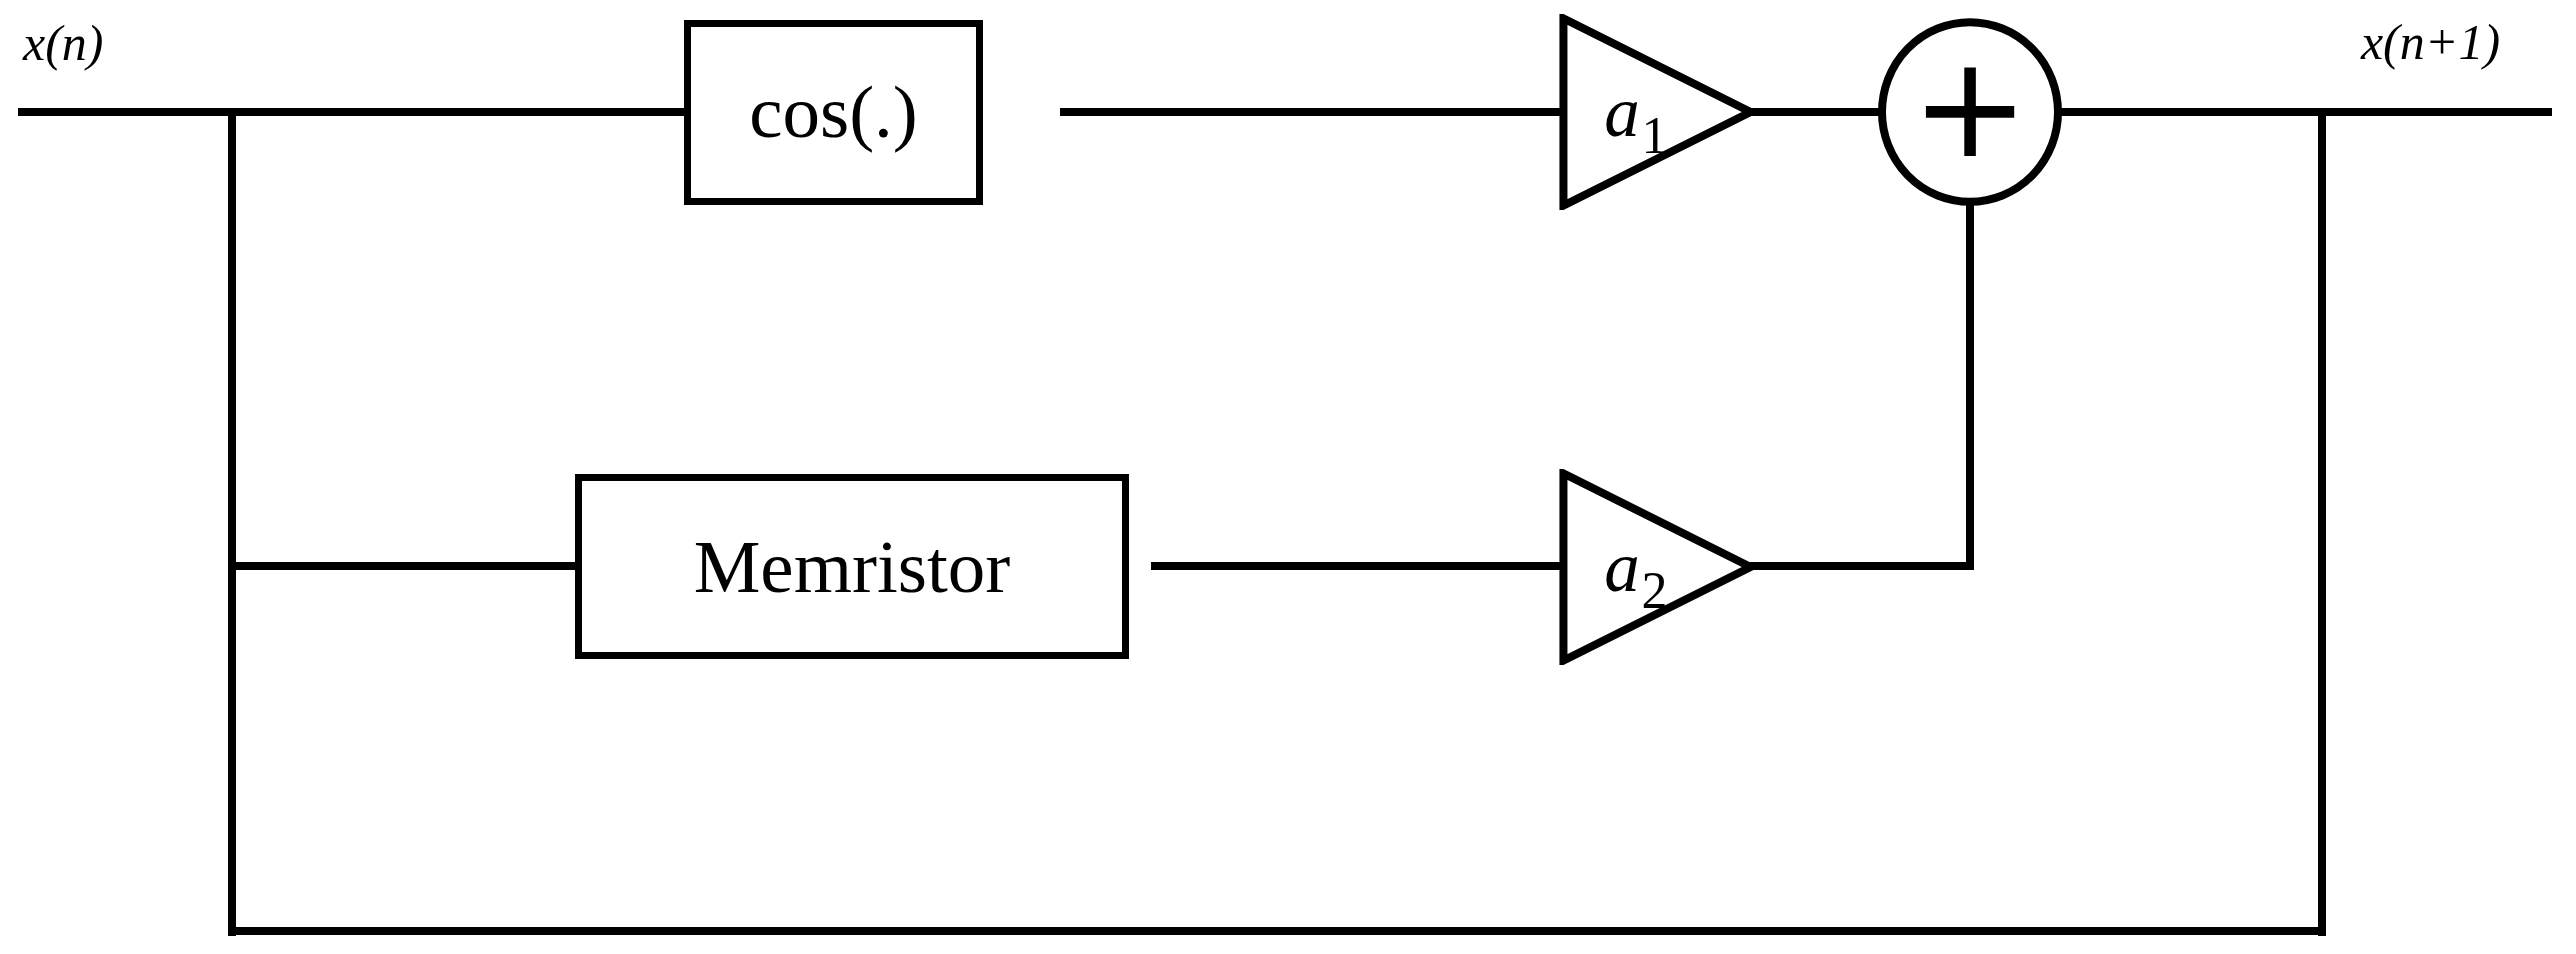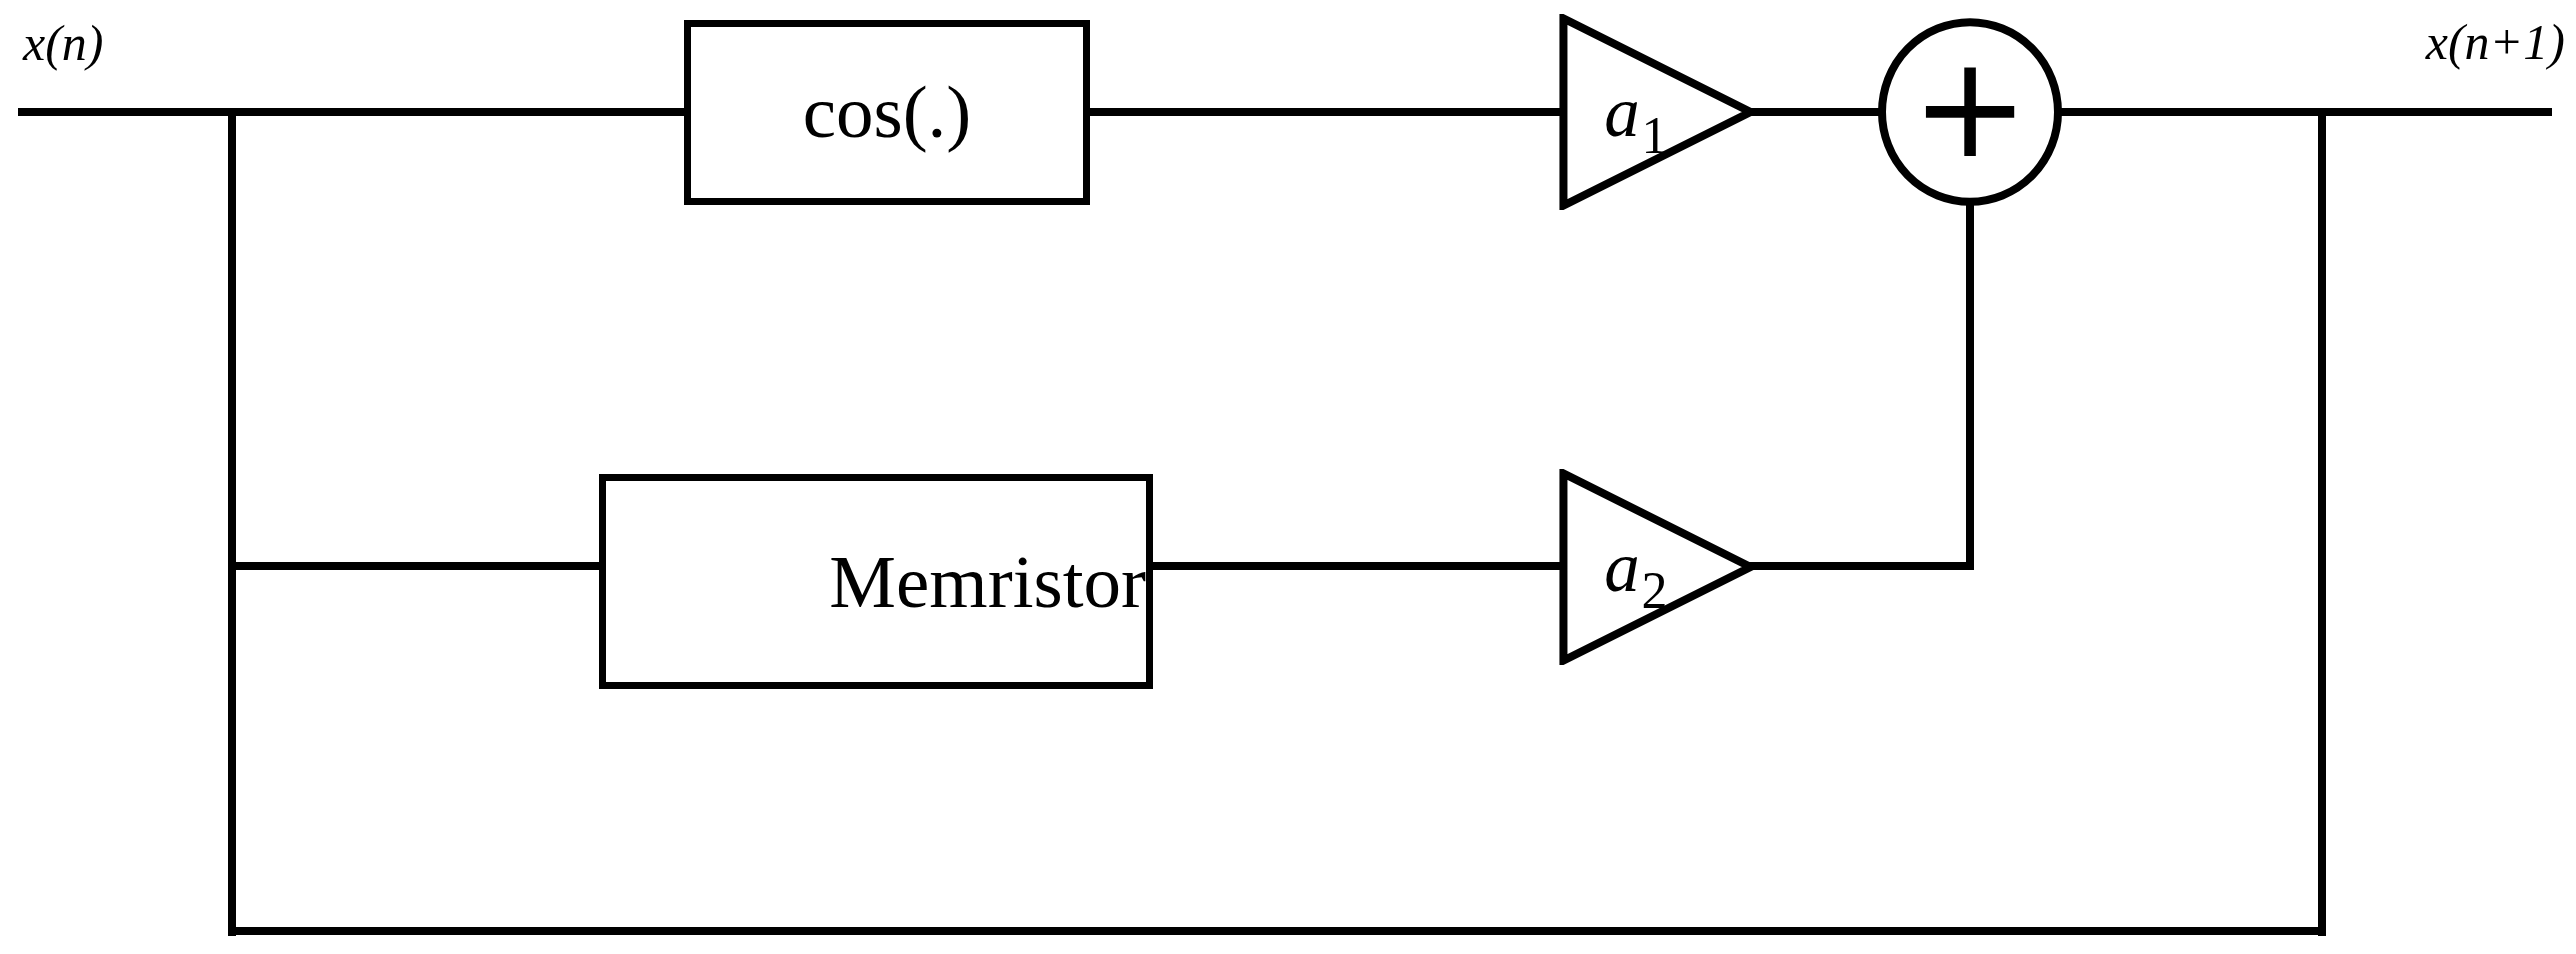--- a/index.html
+++ b/index.html
@@ -69,22 +69,22 @@
   #w-summer-to-out    { left: 2057px; top: 108px;  width: 495px;  height: 8px; }
   #w-left-branch      { left: 228px;  top: 108px;  width: 8px;    height: 828px; }
   #w-memristor-in     { left: 228px;  top: 562px;  width: 375px;  height: 8px; }
   #w-memristor-to-a2  { left: 1151px; top: 562px;  width: 416px;  height: 8px; }
   #w-a2-to-corner     { left: 1742px; top: 562px;  width: 232px;  height: 8px; }
   #w-summer-drop      { left: 1966px; top: 198px;  width: 8px;    height: 372px; }
   #w-right-feedback   { left: 2318px; top: 108px;  width: 8px;    height: 828px; }
   #w-bottom           { left: 228px;  top: 927px; width: 2098px; height: 8px; }
 
   
-  #cos-block       { left: 684px; top: 19.6px;  width: 406px; height: 185px; }
-  #memristor-block { left: 599px; top: 474px; width: 554px; height: 215px; justify-content: flex-end; }
+  #cos-block       { left: 684px; top: 19.6px;  width: 299px; height: 185px; }
+  #memristor-block { left: 575px; top: 474px; width: 554px; height: 185px; }
 
   
   #tri-a1 { left: 1559px; top: 14.2px;  }
   #tri-a2 { left: 1559px; top: 469px; }
   #gain-a1-label { left: 1577px; top: 50px;  width: 116px; height: 125px; }
   #gain-a2-label { left: 1577px; top: 505px; width: 116px; height: 125px; }
 
   
   #summer-circle { left: 1874px; top: 14.2px; }
   #plus-glyph {
@@ -95,21 +95,21 @@
     align-items: center;
     justify-content: center;
     font-family: "DejaVu Sans", sans-serif;
     font-size: 141px;
     font-weight: normal;
     color: #000000;
   }
 
   
   #input-label  { left: 23px;  top: 14.2px; }
-  #output-label { left: 2296px; top: 12.5px; width: 269px; text-align: right; }
+  #output-label { left: 2296px; top: 12.5px; width: 269px; text-align: center; }
 </style>
 </head>
 <body>
 
 <div id="canvas">
 
   <div class="wire" id="w-input"></div>
   <div class="wire" id="w-cos-to-a1"></div>
   <div class="wire" id="w-a1-to-summer"></div>
   <div class="wire" id="w-summer-to-out"></div>

